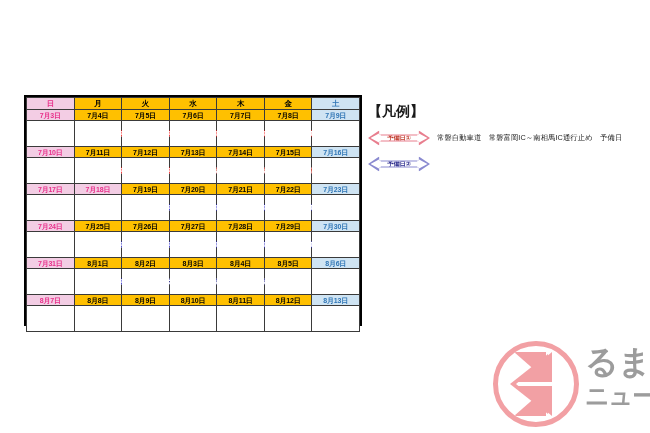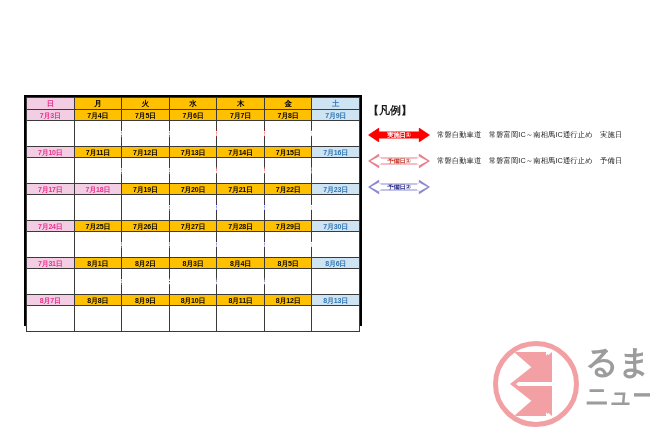--- a/index.html
+++ b/index.html
@@ -72,21 +72,21 @@
     font-size:6.2px;font-weight:bold;letter-spacing:-0.3px;white-space:nowrap;
   }
   .arrow-inner.red-t{color:#c0392b;}
   .arrow-inner.blue-t{color:#2a2a8c;}
 
   
   #legend{
     position:absolute;left:368px;top:103px;width:275px;
   }
   #legend-title{
-    font-size:11px;font-weight:bold;color:#1a1a1a;margin-bottom:9px;
+    font-size:14px;font-weight:bold;color:#1a1a1a;margin-bottom:9px;
     letter-spacing:0px;
   }
   .leg-row{
     display:flex;align-items:center;height:16px;margin-bottom:10px;
   }
   .leg-chip{position:relative;width:62px;height:15px;flex:0 0 62px;}
   .leg-chip .arrow,.leg-chip .arrow-outer{width:62px;height:15px;font-size:6.4px;}
   .leg-chip .arrow-inner{width:57px;height:10.8px;font-size:6.4px;}
   .leg-text{
     font-size:7.3px;color:#1a1a1a;margin-left:7px;white-space:nowrap;
@@ -288,26 +288,20 @@
           <td class="bandcell"></td>
           <td class="bandcell"></td>
         </tr>
       </tbody>
   </table>
 </div>
 
 <div id="legend">
   <div id="legend-title">【凡例】</div>
   <div id="legend-rows">
-      <div class="leg-row">
-        <div class="leg-chip">
-          <div class="arrow red" style="left: 0px;">実施日①</div>
-        </div>
-        <div class="leg-text">常磐自動車道　常磐富岡IC～南相馬IC通行止め　実施日</div>
-      </div>
       <div class="leg-row">
         <div class="leg-chip">
           <div class="arrow-outer red-o" style="left: 0px;">
             <div class="arrow-inner red-t">予備日①</div>
           </div>
         </div>
         <div class="leg-text">常磐自動車道　常磐富岡IC～南相馬IC通行止め　予備日</div>
       </div>
       <div class="leg-row">
         <div class="leg-chip">

